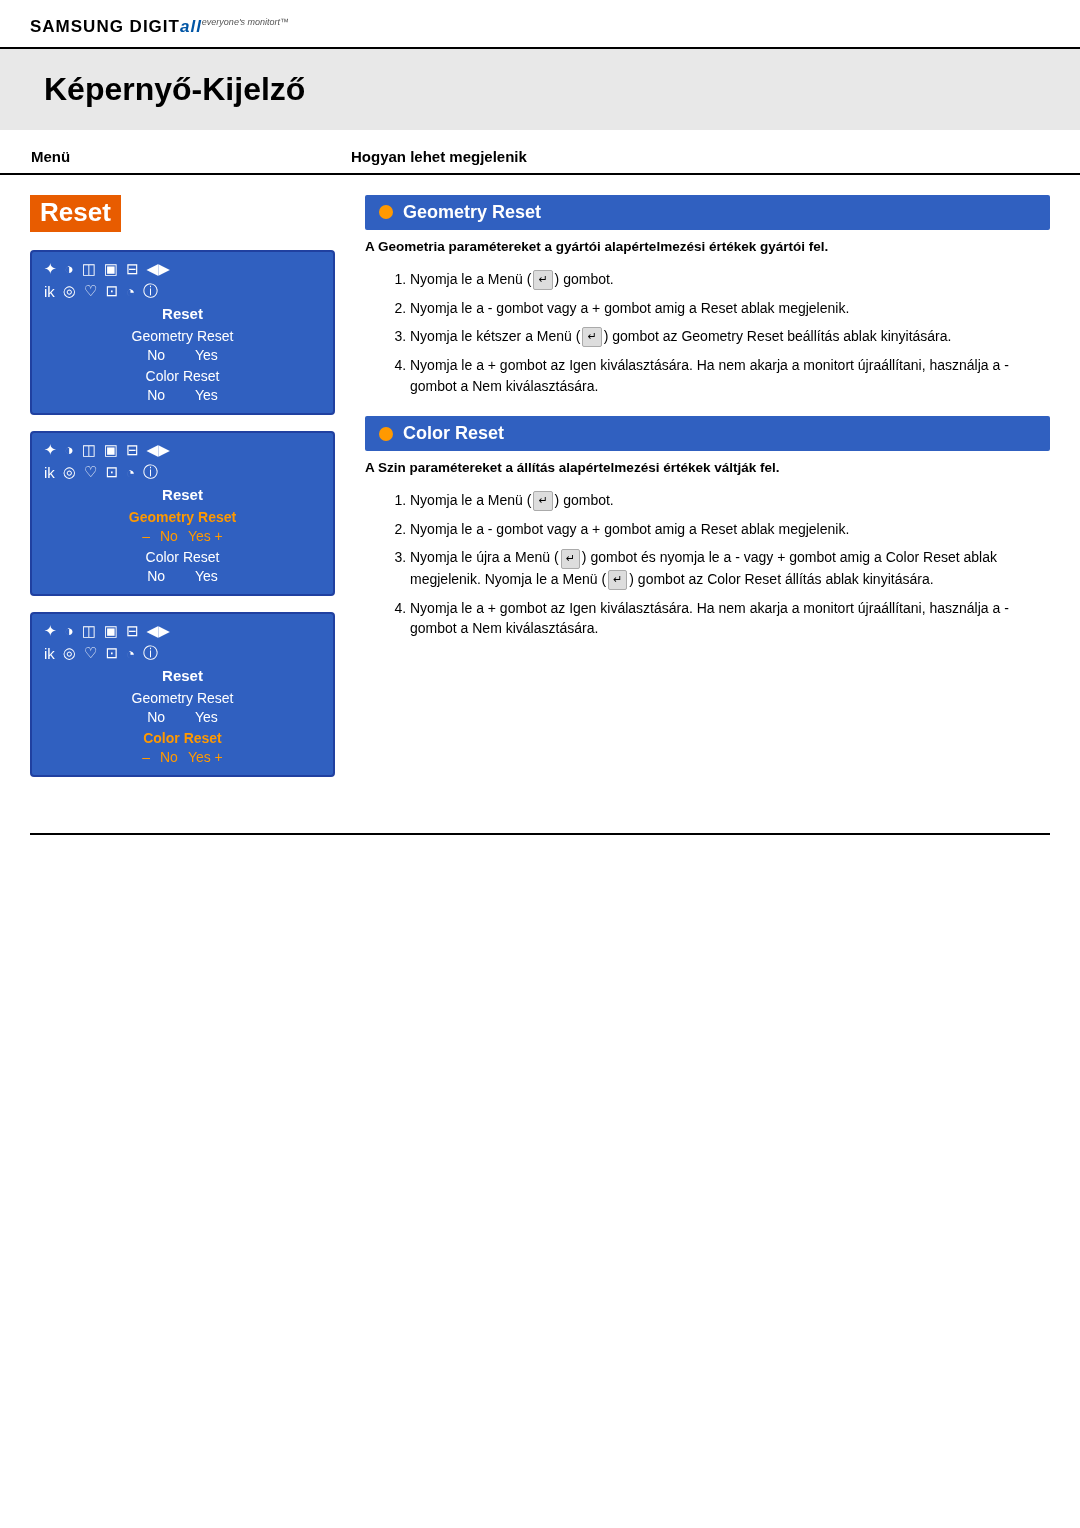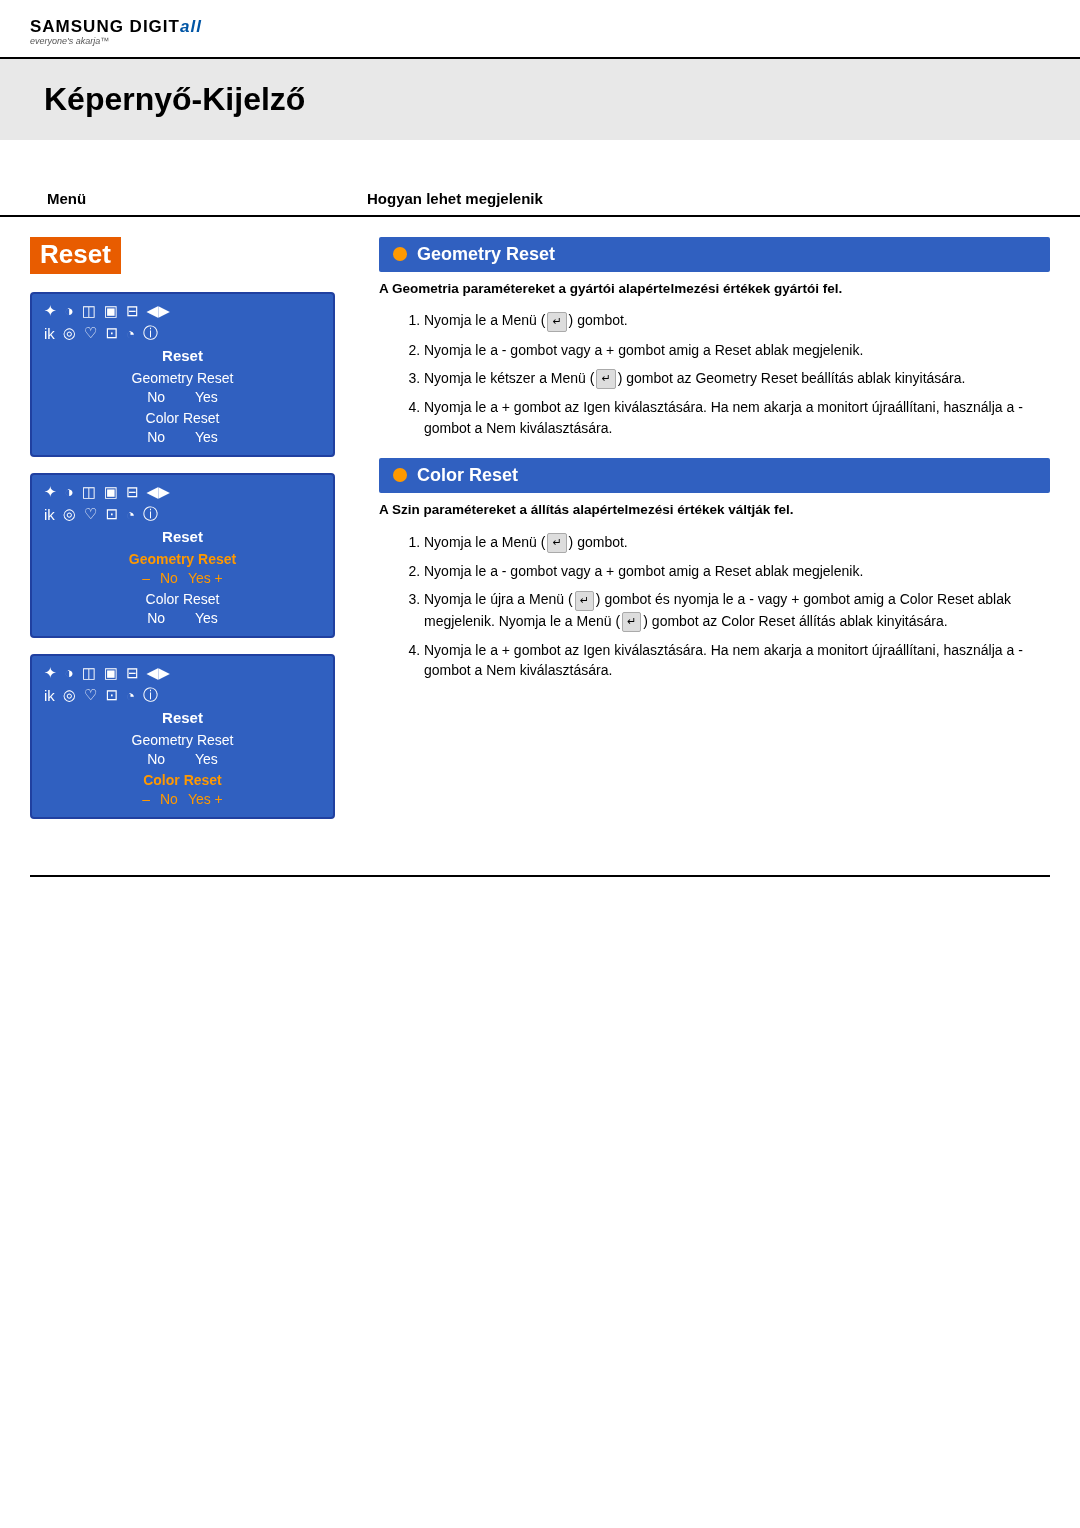--- a/index.html
+++ b/index.html
@@ -12,21 +12,21 @@
       font-size: 15px;
     }
 
     
     .header {
       padding: 18px 30px 10px 30px;
       border-bottom: 2px solid #000;
     }
     .samsung-logo {
       display: flex;
-      flex-direction: column;
+      flex-direction: row;
       line-height: 1.1;
     }
     .samsung-logo .brand {
       font-size: 17px;
       font-weight: bold;
       letter-spacing: 1px;
       color: #000;
     }
     .samsung-logo .brand span { color: #0055a5; }
     .samsung-logo .tagline {
@@ -43,39 +43,38 @@
     }
     .page-title {
       font-size: 32px;
       font-weight: bold;
       color: #000;
     }
 
     
     .col-headers {
       display: flex;
-      padding: 18px 30px 8px 47px;
+      padding: 18px 30px 8px 31px;
       border-bottom: 2px solid #000;
-      margin-top: 32px;
     }
     .col-menu {
       width: 320px;
       font-weight: bold;
       font-size: 15px;
     }
     .col-how {
       font-weight: bold;
       font-size: 15px;
     }
 
     
     .main-content {
       display: flex;
       padding: 20px 30px;
-      gap: 44px;
+      gap: 30px;
     }
 
     
     .left-col {
       width: 305px;
       flex-shrink: 0;
     }
 
     
     .reset-label {
@@ -197,21 +196,21 @@
     }
   </style>
 </head>
 <body>
 
 <div class="header">
   <div class="samsung-logo">
     <div class="brand">
       SAMSUNG DIGIT<span><i>all</i></span>
     </div>
-    <div class="tagline">everyone's akarja™</div>
+    <div class="tagline">everyone's monitort™</div>
   </div>
 </div>
 
 <div class="page-title-area">
   <div class="page-title">Képernyő-Kijelző</div>
 </div>
 
 <div class="col-headers">
   <div class="col-menu">Menü</div>
   <div class="col-how">Hogyan lehet megjelenik</div>

